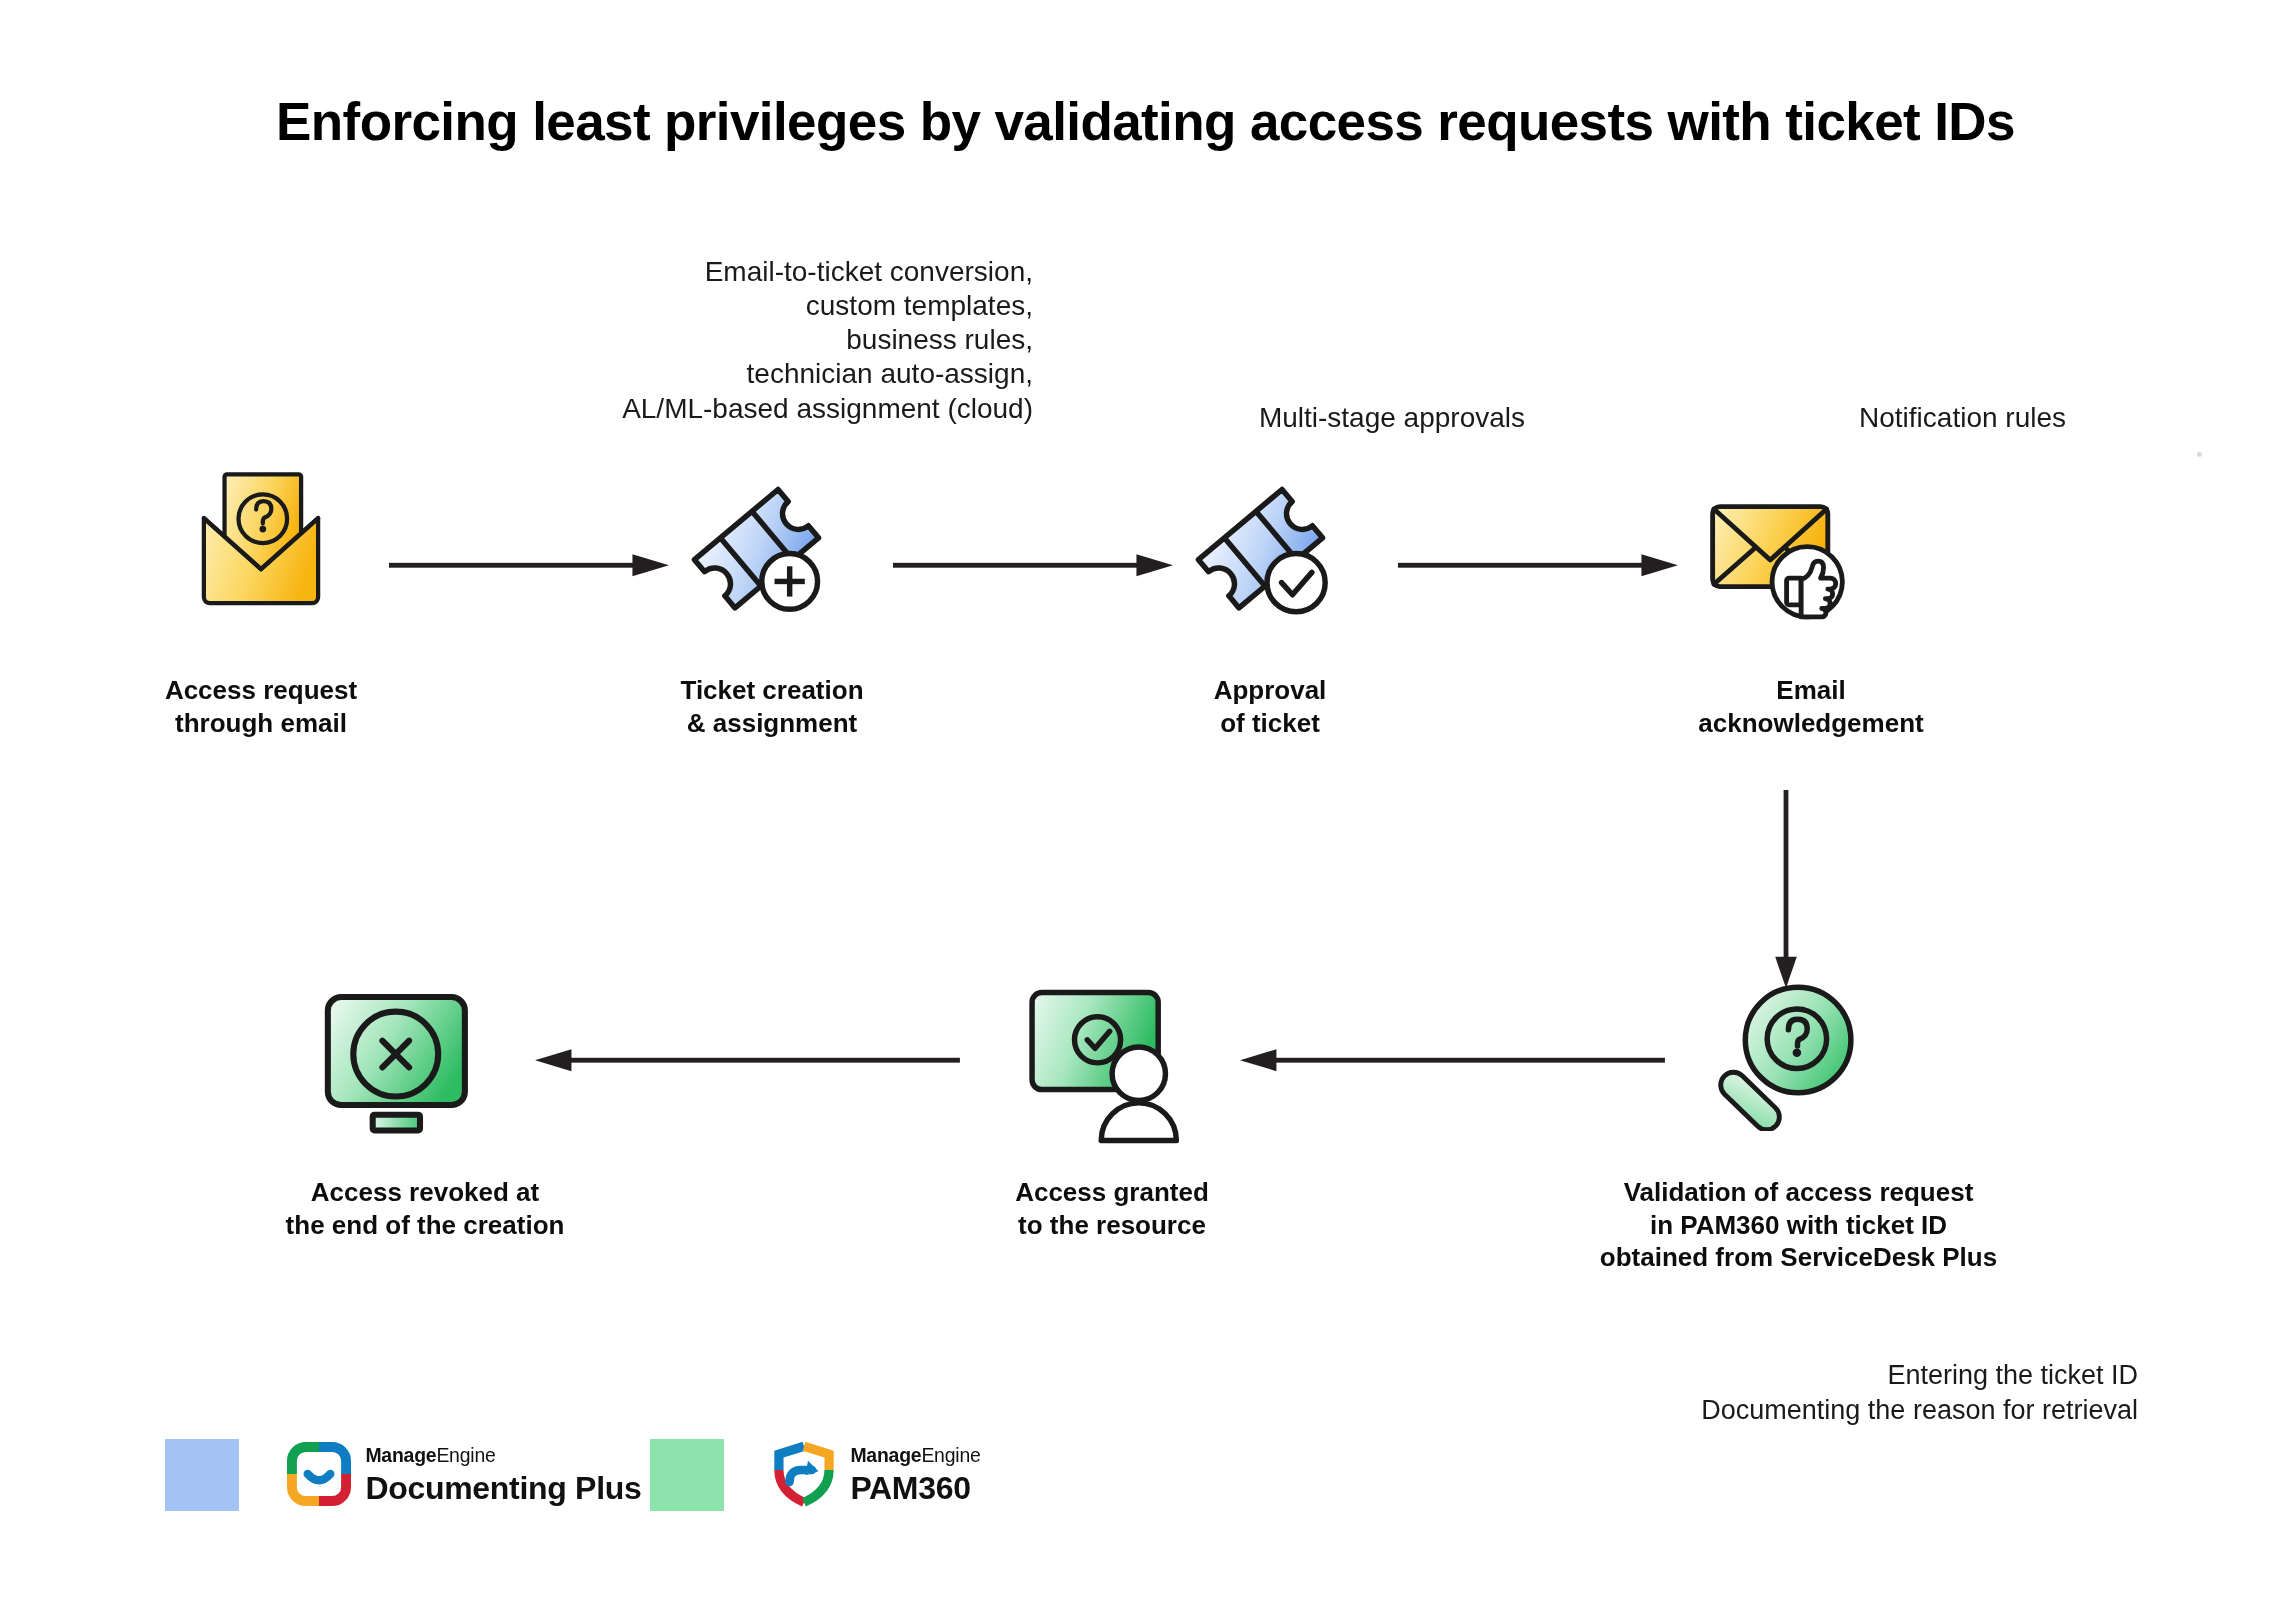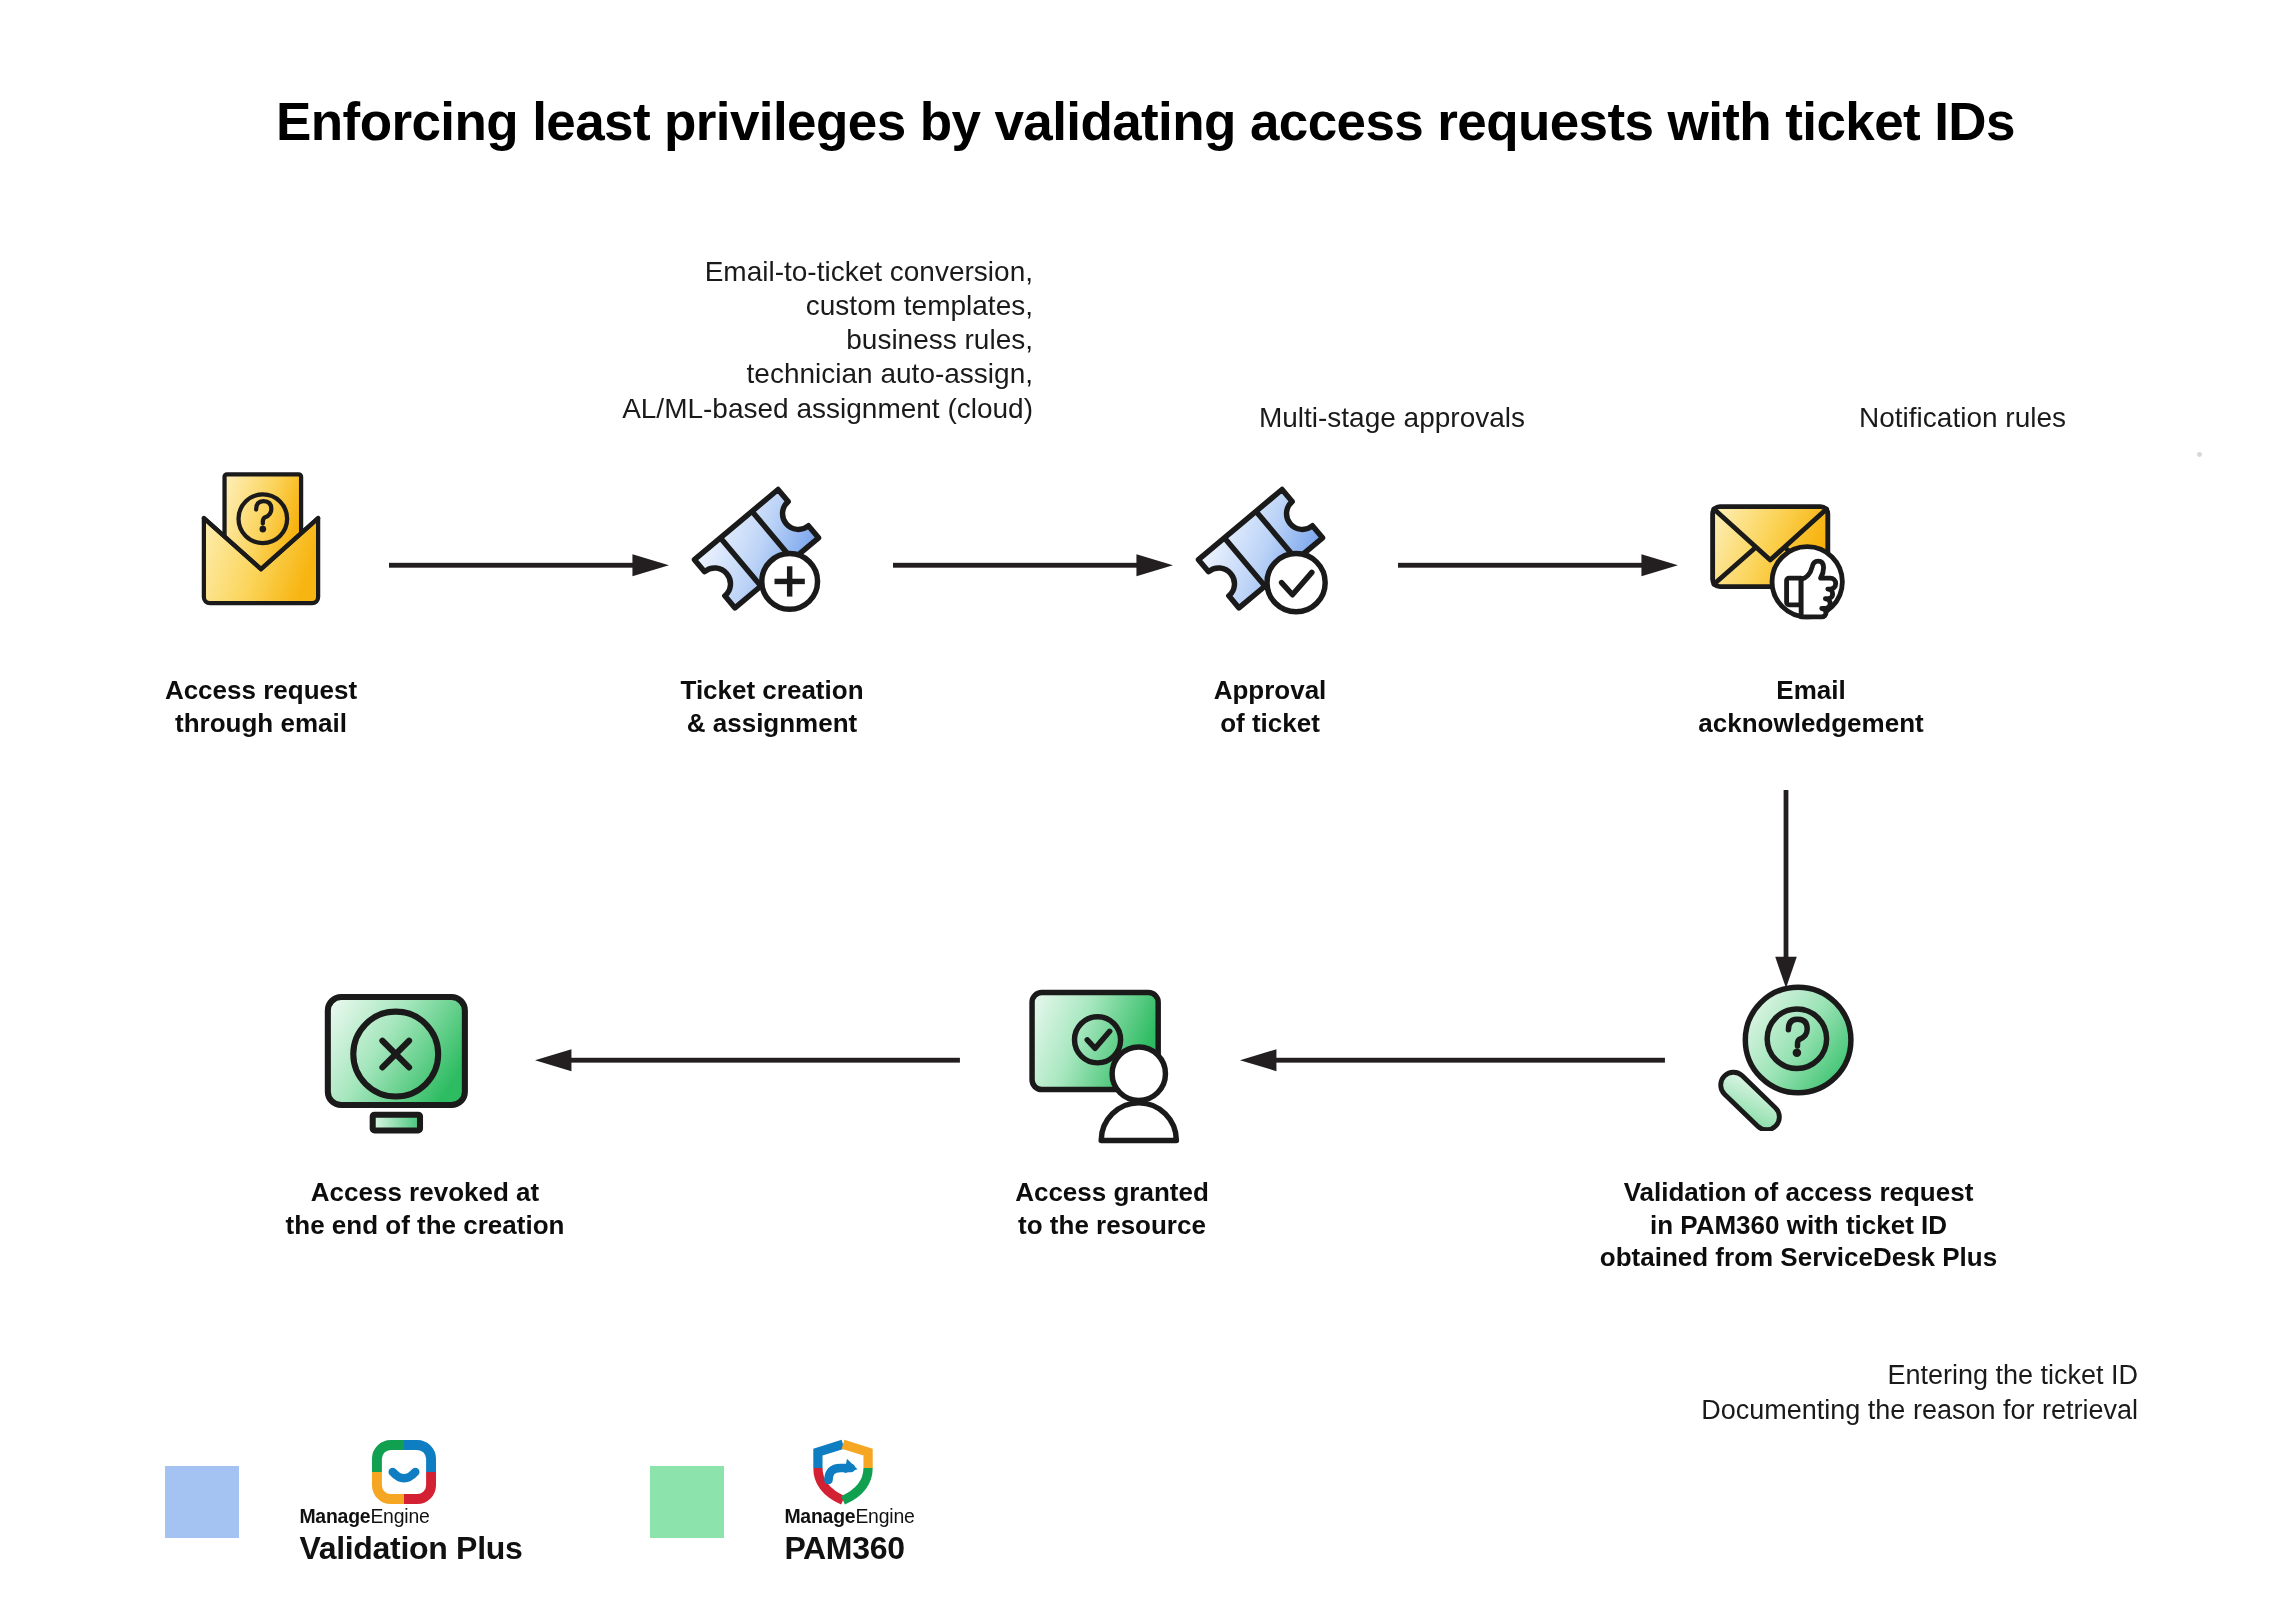--- a/index.html
+++ b/index.html
@@ -56,21 +56,21 @@
   
   .arrow { position:absolute; }
 
   
   .icon { position:absolute; }
   .icon svg { display:block; width:100%; height:100%; }
 
   
   .legend-item { position:absolute; display:flex; align-items:center; }
   .legend-swatch { width:74px; height:72px; }
-  .legend-logo { display:flex; align-items:center; margin-left:47px;flex-direction:column; }
+  .legend-logo { display:flex; align-items:center; margin-left:47px; }
   .legend-logo-mark { width:66px; height:68px; flex:0 0 auto; }
   .legend-logo-text { margin-left:13.4px; line-height:1; }
   .legend-me { font-size:19.4px; letter-spacing:-0.2px; color:#111; }
   .legend-me b { font-weight:bold; }
   .legend-me span.light { font-weight:400; }
   .legend-product {
     font-size:32px; font-weight:bold; color:#111;
     margin-top:6px; letter-spacing:-0.3px;
   }
   .dot-mark {
@@ -338,21 +338,21 @@
             <path d="M50 9 H70 A21 21 0 0 1 91 30 V50" stroke="#0F7DC2"></path>
             <path d="M9 50 V70 A21 21 0 0 0 30 91 H50" stroke="#F5A623"></path>
             <path d="M91 50 V70 A21 21 0 0 1 70 91 H50" stroke="#D32032"></path>
           </g>
 
           <path d="M33 50 q17 19 34 0" fill="none" stroke="#0F7DC2" stroke-width="13" stroke-linecap="round"></path>
         </svg>
       </div>
       <div class="legend-logo-text">
         <div class="legend-me"><b>Manage</b><span class="light">Engine</span></div>
-        <div class="legend-product">Validation Plus</div>
+        <div class="legend-product">Documenting Plus</div>
       </div>
     </div>
   </div>
 
   <div class="legend-item" style="left:650px; top:1439px;">
     <div class="legend-swatch" style="background:#8CE3AC;"></div>
     <div class="legend-logo">
       <div class="legend-logo-mark">
         <svg viewBox="0 0 100 100">
 

